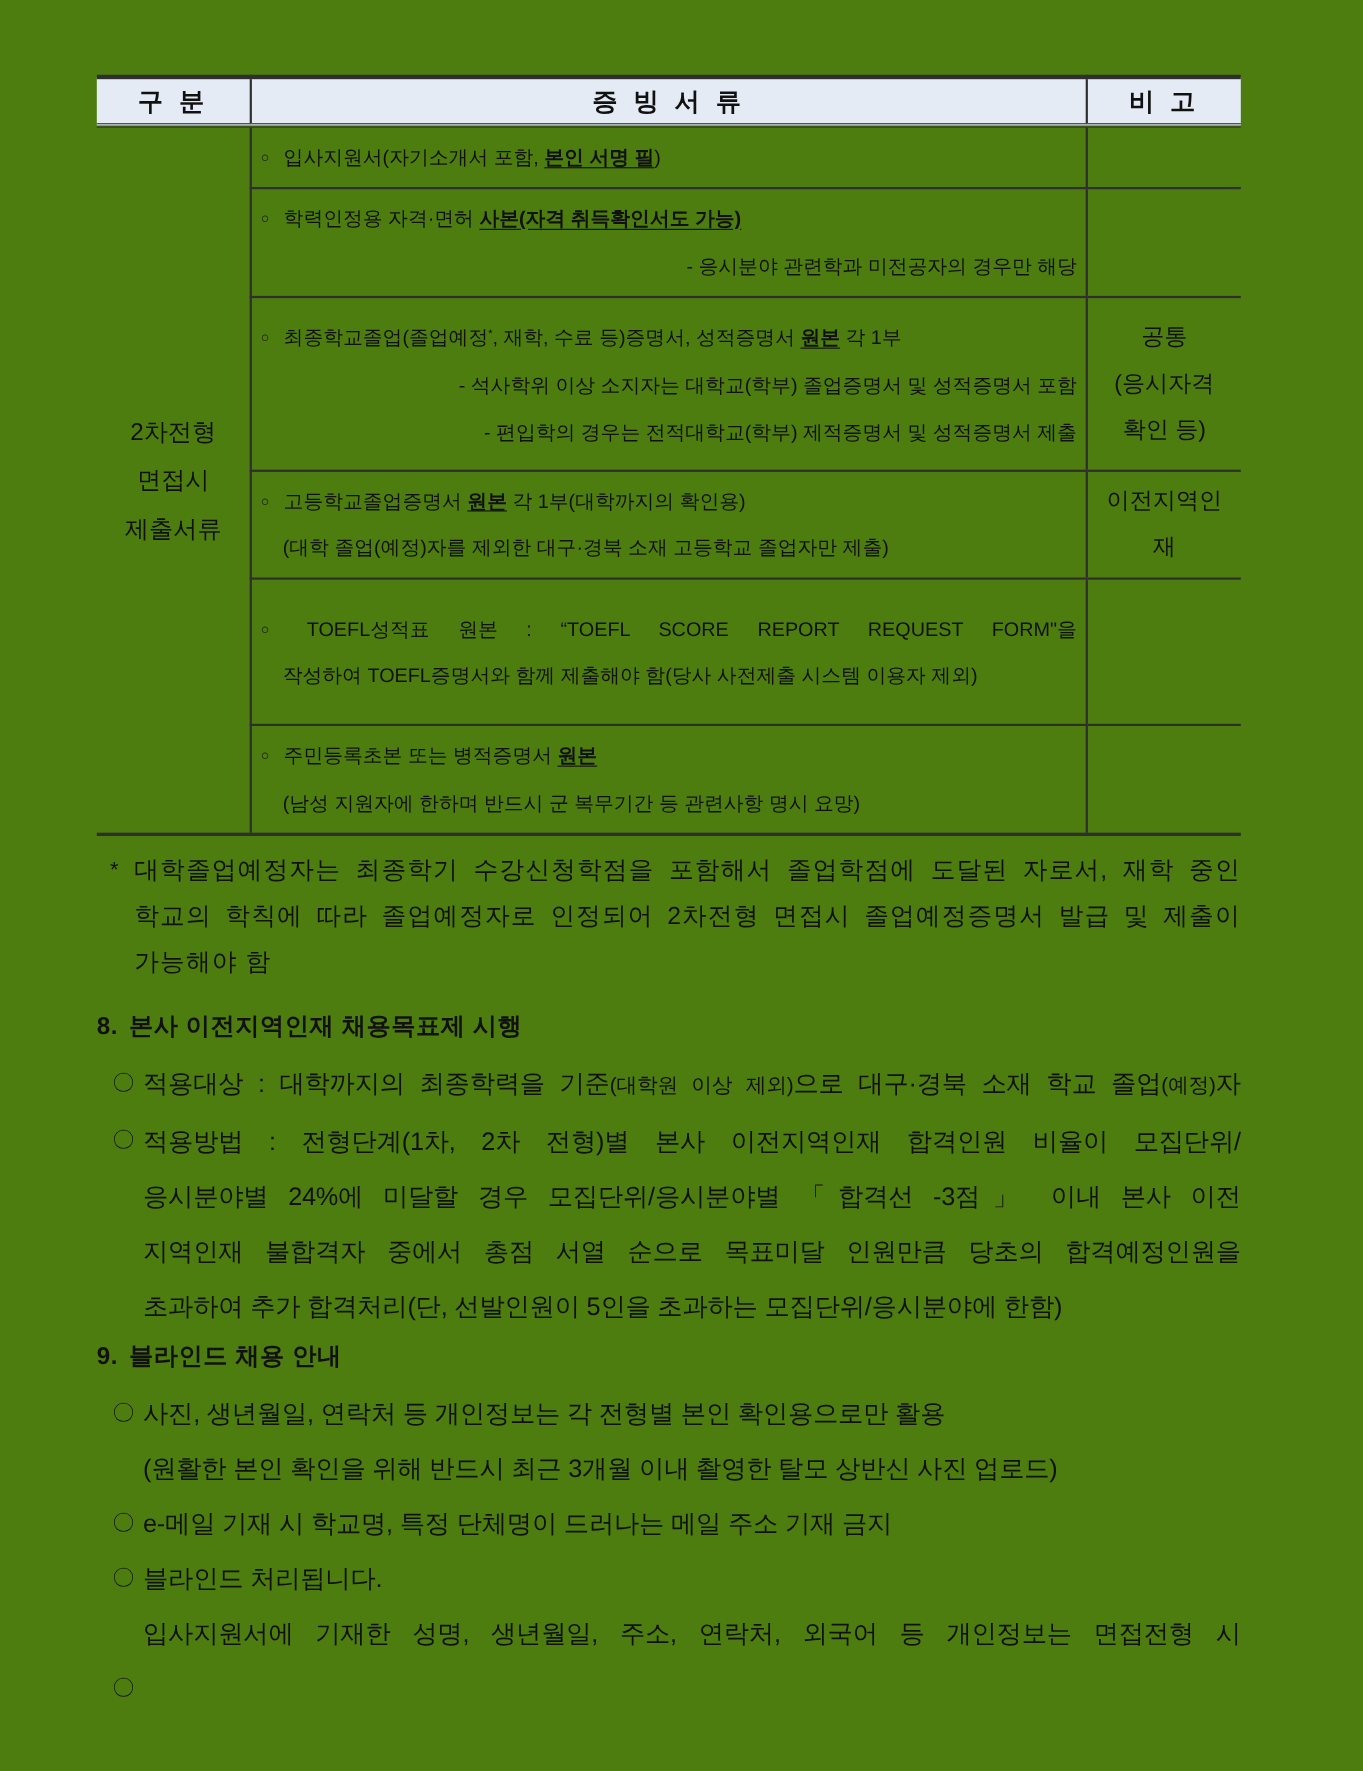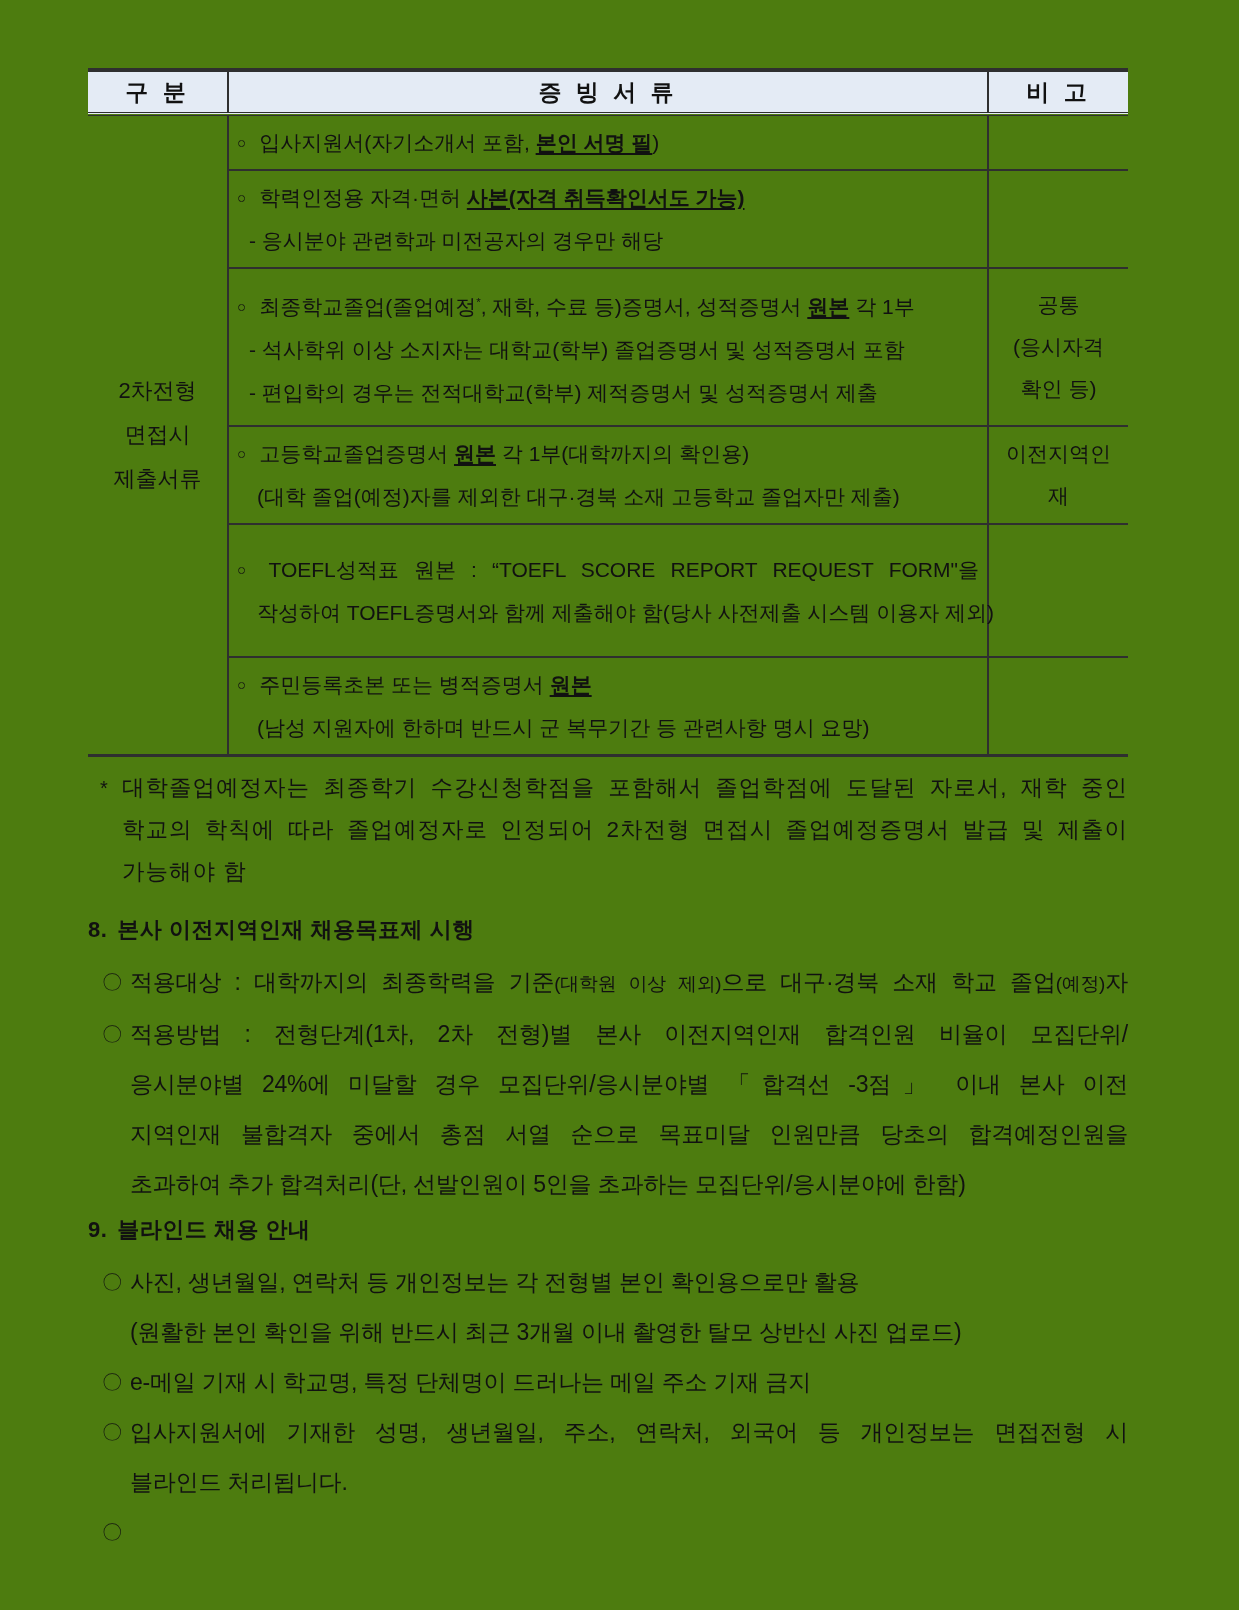--- a/index.html
+++ b/index.html
@@ -34,30 +34,30 @@
     font-size:23px;font-weight:bold;
     letter-spacing:4px;
     height:40px;padding:0;
     border-bottom:4px double var(--bd);
   }
   .doc-table th + th{border-left:2px solid var(--bd);}
   .doc-table td{vertical-align:middle;padding:5px 8px;box-sizing:border-box;}
   .doc-table tbody td{border-bottom:2px solid var(--bd);}
   .doc-table tbody tr:last-child td{border-bottom:none;}
   .doc-cell,.note-cell{border-left:2px solid var(--bd);}
-  .doc-cell{font-size:21px;line-height:43px;}
+  .doc-cell{font-size:18px;line-height:43px;}
   .group-cell{
     text-align:center;font-size:22px;line-height:44px;
     border-bottom:none !important;padding:0 4px;
   }
   .note-cell{
     text-align:center;font-size:21px;line-height:42px;padding:0 1px;
   }
   .ln{white-space:nowrap;}
-  .ind1{padding-left:12px;}
+  .ind1{padding-left:12px;text-align:right;}
   .ind2{padding-left:20px;}
   .fill{text-align:justify;text-align-last:justify;}
   .seg-b{font-weight:bold;}
   .seg-u{text-decoration:underline;text-underline-offset:3px;}
   .seg-p{font-size:0.55em;vertical-align:super;}
   .seg-m{font-size:0.82em;}
   .seg-c{font-size:0.72em;vertical-align:0.14em;margin-right:13px;}
   
   .footnote{
     display:flex;width:1040px;margin-top:10px;
@@ -194,22 +194,22 @@
         </div>
         <div class="s-item">
           <span class="s-bullet">〇</span>
           <div class="s-text">
             <div class="ln"><span>e-메일 기재 시 학교명, 특정 단체명이 드러나는 메일 주소 기재 금지</span></div>
           </div>
         </div>
         <div class="s-item">
           <span class="s-bullet">〇</span>
           <div class="s-text">
+            <div class="ln"><span>블라인드 처리됩니다.</span></div>
             <div class="ln fill"><span>입사지원서에 기재한 성명, 생년월일, 주소, 연락처, 외국어 등 개인정보는 면접전형 시</span></div>
-            <div class="ln"><span>블라인드 처리됩니다.</span></div>
           </div>
         </div>
         <div class="s-item">
           <span class="s-bullet">〇</span>
           <div class="s-text">
             <div class="ln fill"></div>
           </div>
         </div>
       </div>
     </div>

